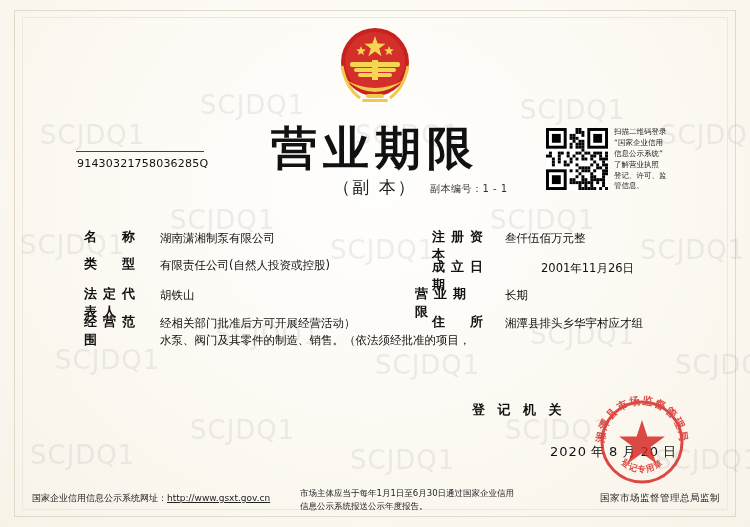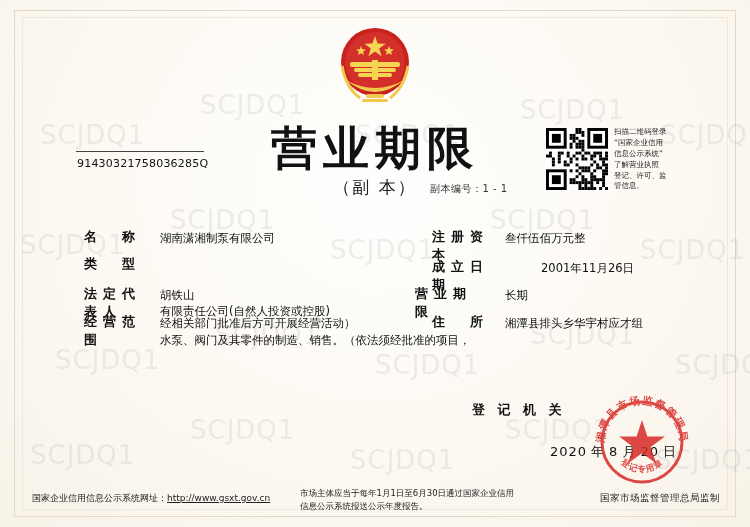--- a/index.html
+++ b/index.html
@@ -420,21 +420,21 @@
       <div>登记、许可、监</div>
       <div>管信息。</div>
     </div>
 
   <div id="fields-left">
       <div class="field-label" style="left: 84px; top: 228px; width: 72px;">名　称</div>
       <div class="field-value" style="left: 160px; top: 230px;">
         <div>湖南潇湘制泵有限公司</div>
       </div>
       <div class="field-label" style="left: 84px; top: 255px; width: 72px;">类　型</div>
-      <div class="field-value" style="left: 160px; top: 257px; margin-top: 46px;">
+      <div class="field-value" style="left: 160px; top: 257px;">
         <div>有限责任公司(自然人投资或控股)</div>
       </div>
       <div class="field-label" style="left: 84px; top: 285px; width: 72px;">法定代表人</div>
       <div class="field-value" style="left: 160px; top: 287px;">
         <div>胡铁山</div>
       </div>
       <div class="field-label" style="left: 84px; top: 313px; width: 72px;">经营范围</div>
       <div class="field-value" style="left: 160px; top: 315px;">
         <div>经相关部门批准后方可开展经营活动）</div>
         <div>水泵、阀门及其零件的制造、销售。（依法须经批准的项目，</div>

